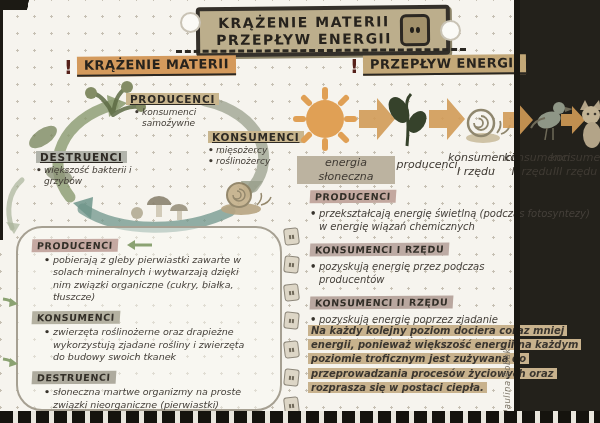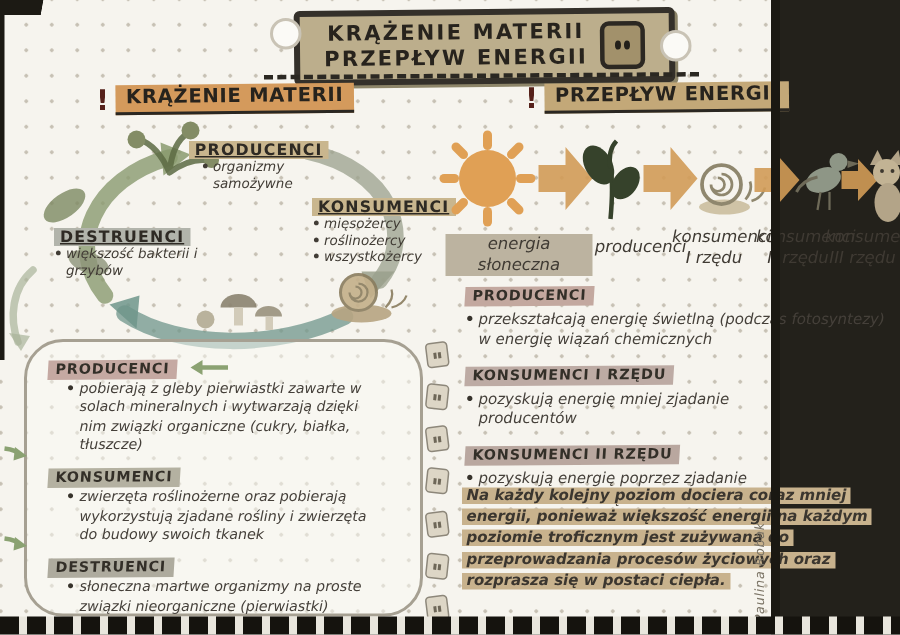--- a/index.html
+++ b/index.html
@@ -122,29 +122,28 @@
       <ellipse cx="216" cy="124" rx="20" ry="6" fill="#b7a582"></ellipse>
       <circle cx="214" cy="110" r="12" fill="#c4b08a" stroke="#8a7d5f" stroke-width="2"></circle>
       <path d="M214,110 m0,-6 a6,6 0 1 1 -6,6 a4,4 0 1 0 4,-4" fill="none" stroke="#8a7d5f" stroke-width="1.5"></path>
       <path d="M232,120 q6,-6 4,-12 M236,120 q8,-2 10,-8" stroke="#8a7d5f" stroke-width="1.5" fill="none"></path>
     </g>
   </svg>
 
   <div class="cyc-label" style="left:120px;top:88px;width:105px;">
     <span class="lab" style="background:#c9b68e;">PRODUCENCI</span>
     <div class="it" style="margin-left:14px;">
-        <div>organizmy samożywne</div>
+        <div>konsumenci samożywne</div>
       </div>
   </div>
   <div class="cyc-label" style="left:208px;top:126px;width:100px;text-align:left;">
     <span class="lab" style="background:#c9b68e;">KONSUMENCI</span>
     <div class="it">
       <div>mięsożercy</div>
       <div>roślinożercy</div>
-      <div>wszystkożercy</div>
     </div>
   </div>
   <div class="cyc-label" style="left:36px;top:146px;width:118px;text-align:left;">
     <span class="lab" style="background:#b2b4ab;">DESTRUENCI</span>
     <div class="it">
         <div>większość bakterii i grzybów</div>
       </div>
   </div>
 
   <svg class="abs" style="left:295px;top:88px;" width="305" height="66" viewBox="0 0 305 66">
@@ -203,40 +202,40 @@
   <span class="flow-lab" style="left:297px;top:156px;width:94px;background:#bcb3a0;padding:0 2px;">energia słoneczna</span>
   <span class="flow-lab" style="left:396px;top:158px;width:62px;">producenci</span>
   <span class="flow-lab" style="left:448px;top:151px;width:56px;">konsumenci I rzędu</span>
   <span class="flow-lab" style="left:504px;top:151px;width:56px;">konsumenci II rzędu</span>
   <span class="flow-lab" style="left:550px;top:151px;width:50px;">konsumenci III rzędu</span>
 
   <div class="abs" style="left:310px;top:185px;width:288px;">
     <span class="chip" style="background:#c3a89f;">PRODUCENCI</span>
     <div class="hand bullet" style="font-size:10px;margin:3px 0 5px;font-style:italic;">przekształcają energię świetlną (podczas fotosyntezy) w energię wiązań chemicznych</div>
     <span class="chip" style="background:#bdaba4;">KONSUMENCI I RZĘDU</span>
-    <div class="hand bullet" style="font-size:10px;margin:3px 0 5px;width:225px;">pozyskują energię mniej zjadanie producentów</div>
+    <div class="hand bullet" style="font-size:10px;margin:3px 0 5px;width:225px;">pozyskują energię przez podczas producentów</div>
     <span class="chip" style="background:#b9a79f;">KONSUMENCI II RZĘDU</span>
     <div class="hand bullet" style="font-size:10px;margin:3px 0 0;width:250px;">pozyskują energię poprzez zjadanie konsumentów I rzędu</div>
   </div>
 
   <div class="summary">
     <span>Na każdy kolejny poziom dociera coraz mniej energii, ponieważ większość energii na każdym poziomie troficznym jest zużywana do przeprowadzania procesów życiowych oraz rozprasza się w postaci ciepła.</span>
   </div>
 
   <div class="bubble">
     <div>
       <span class="chip" style="background:#c5a9a2;">PRODUCENCI</span>
       <svg width="26" height="10" viewBox="0 0 26 10" style="position:relative;top:1px;left:4px;">
         <path d="M25,5 L6,5" stroke="#8ba272" stroke-width="3" fill="none"></path>
           <polygon points="8,0 0,5 8,10" fill="#8ba272"></polygon>
       </svg>
     </div>
     <div class="hand bullet">pobierają z gleby pierwiastki zawarte w solach mineralnych i wytwarzają dzięki nim związki organiczne (cukry, białka, tłuszcze)</div>
     <span class="chip" style="background:#b4b1a1;">KONSUMENCI</span>
-    <div class="hand bullet">zwierzęta roślinożerne oraz pobierają wykorzystują zjadane rośliny i zwierzęta do budowy swoich tkanek</div>
+    <div class="hand bullet">zwierzęta roślinożerne oraz drapieżne wykorzystują zjadane rośliny i zwierzęta do budowy swoich tkanek</div>
     <span class="chip" style="background:#aeab9e;">DESTRUENCI</span>
     <div class="hand bullet" style="width:210px;">słoneczna martwe organizmy na proste związki nieorganiczne (pierwiastki)</div>
   </div>
 
   <svg class="abs" style="left:2px;top:296px;" width="16" height="14" viewBox="0 0 16 14">
     <path d="M1,3 q8,1 10,4" stroke="#8ba272" stroke-width="3" fill="none"></path>
       <polygon points="8,2 16,8 7,11" fill="#8ba272"></polygon>
   </svg>
   <svg class="abs" style="left:2px;top:356px;" width="16" height="14" viewBox="0 0 16 14">
     <path d="M1,3 q8,1 10,4" stroke="#8ba272" stroke-width="3" fill="none"></path>

